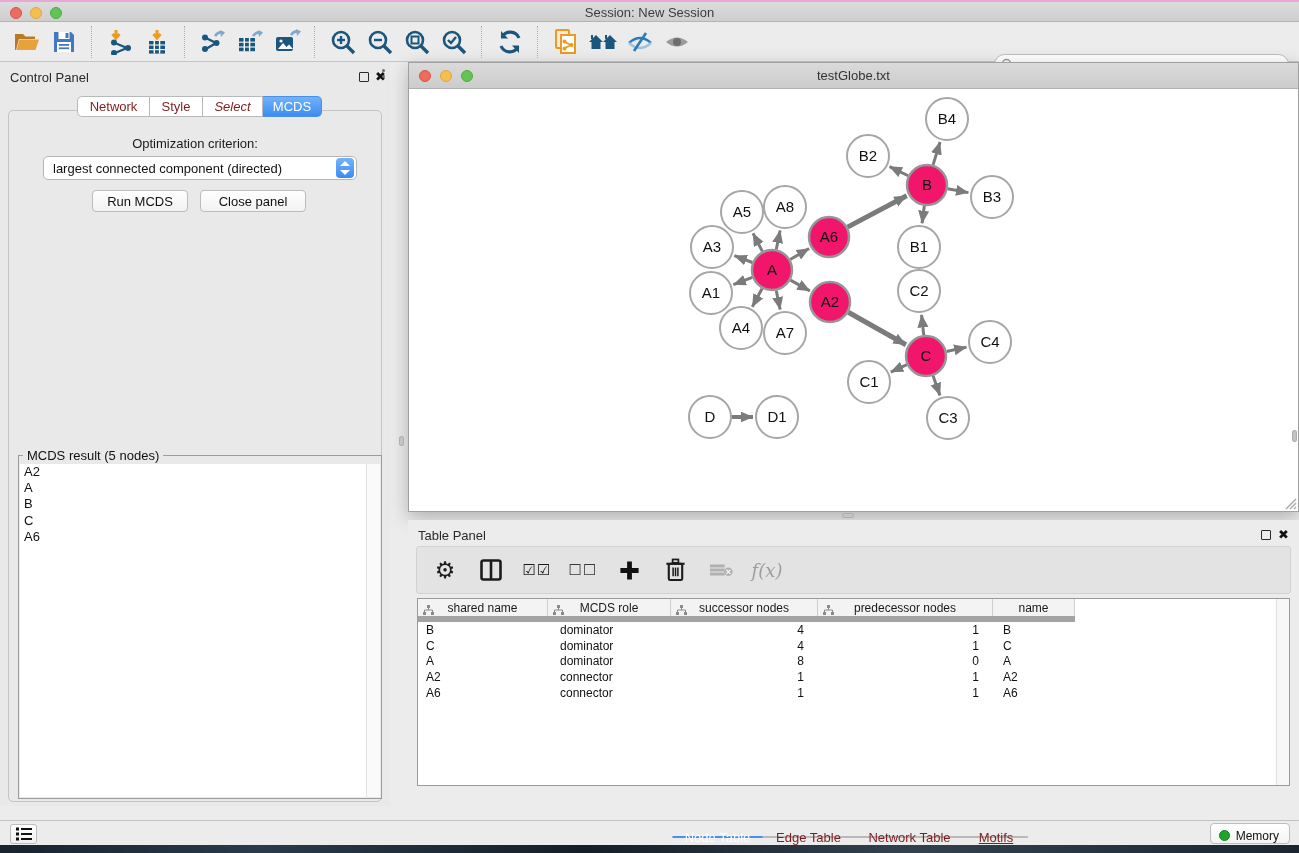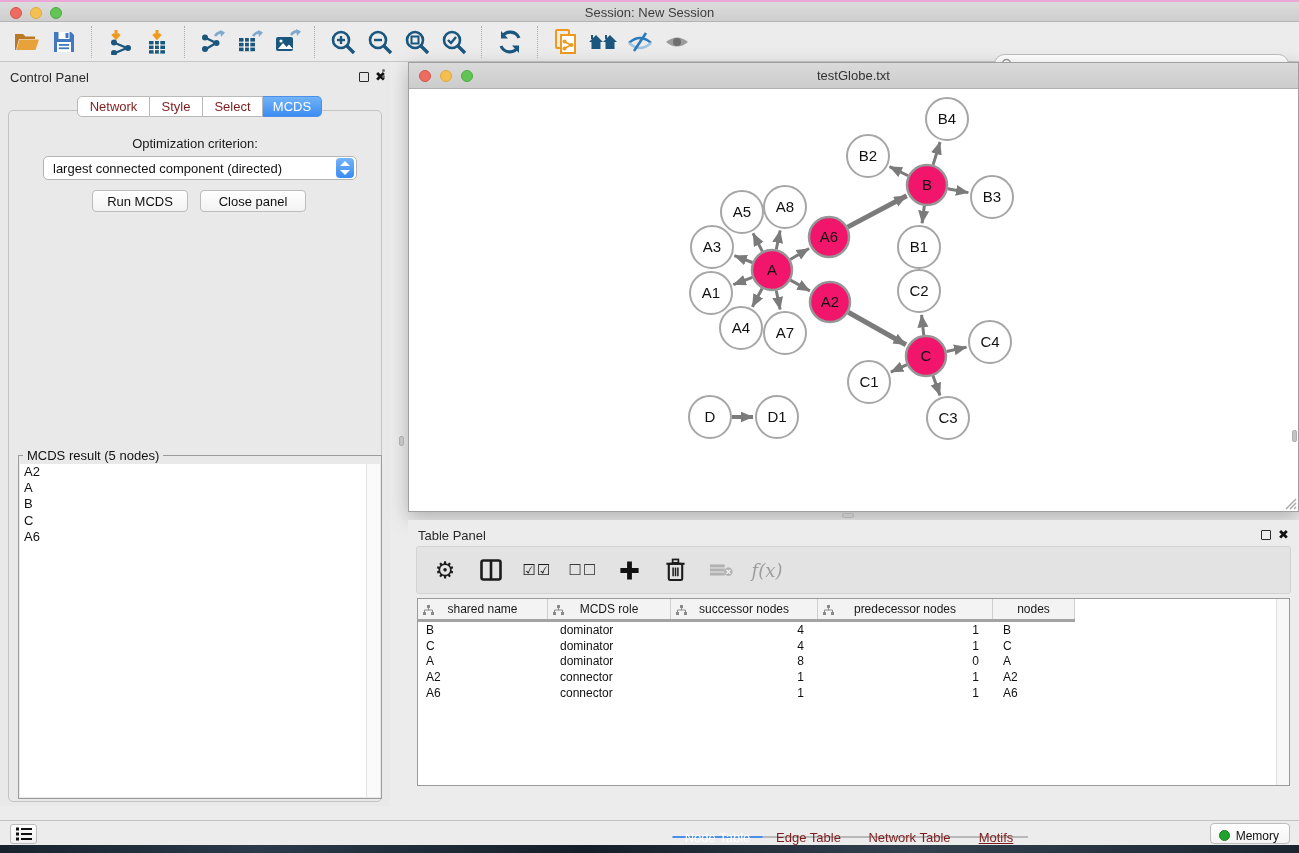--- a/index.html
+++ b/index.html
@@ -73,21 +73,21 @@
   
   .table-panel{position:absolute;left:408px;top:520px;width:891px;height:300px;background:#ECECEC;}
   .tp-toolbar{position:absolute;left:8px;top:26px;right:8px;height:48px;background:#E3E3E3;
     border:1px solid #D2D2D2;border-radius:3px;display:flex;align-items:center;padding-left:12px;gap:14px;}
   .tp-ico{width:32px;height:32px;display:flex;align-items:center;justify-content:center;}
   .gear-glyph{font-size:23px;color:#1c1c1c;line-height:1;}
   .check-glyph{font-size:15px;color:#1c1c1c;letter-spacing:1px;}
   .uncheck-glyph{font-size:15px;color:#3a3a3a;letter-spacing:1px;}
   .fx-glyph{font-family:"DejaVu Serif","Liberation Serif",serif;font-style:italic;font-size:18px;color:#9d9d9d;}
   .tablewrap{position:absolute;left:9px;top:78px;width:873px;height:188px;background:#fff;border:1px solid #9A9A9A;overflow:hidden;}
-  .thead{position:absolute;left:0;top:0;height:23px;display:flex;border-bottom:3px solid #a3a3a3;text-align:center;}
+  .thead{position:absolute;left:0;top:0;height:23px;display:flex;border-bottom:6px solid #a3a3a3;text-align:center;}
   .th{position:relative;background:#F3F3F3;border-right:1px solid #CFCFCF;font-size:12px;color:#1a1a1a;
     display:flex;align-items:center;justify-content:center;}
   .th .colicon{position:absolute;left:5px;top:6px;}
   .trow{display:flex;height:15.7px;font-size:12px;color:#111;}
   .td{white-space:nowrap;overflow:hidden;line-height:15.7px;}
   .tbody{position:absolute;left:0;top:24px;right:14px;bottom:0;}
   .tv-scroll{position:absolute;top:0;right:0;width:13px;bottom:0;background:#F7F7F7;border-left:1px solid #E0E0E0;}
   .tp-tabs{left:264px;top:268px;height:22px;}
   .tp-tabs .tab{font-size:13px;margin-top:48px;}
   
@@ -283,21 +283,21 @@
   <div class="control-panel">
     <div class="panel-titlerow">
       <span class="panel-title">Control Panel</span>
       <span class="float-ico" style="left:359px;"></span>
       <span class="close-ico" style="left:375px;">✖</span>
     </div>
     <div class="inner-panel"></div>
     <div class="seg cp-tabs">
         <span class="tab" style="width: 73px;">Network</span>
         <span class="tab" style="width: 53px;">Style</span>
-        <span class="tab" style="width: 60px;">Select</span>
+        <span class="tab" style="width: 60px; font-style: italic;">Select</span>
         <span class="tab active" style="width: 59px;">MCDS</span>
       </div>
     <div class="opt-label">Optimization criterion:</div>
     <div class="combo">
       <span class="val">largest connected component (directed)</span>
       <span class="stepper">
           <i class="up"></i>
           <i class="dn"></i>
         </span>
     </div>
@@ -550,21 +550,21 @@
                 <g fill="#8a8a8a">
                   <rect x="4" y="0" width="3" height="3"></rect>
                   <rect x="0" y="7" width="3" height="3"></rect>
                   <rect x="8" y="7" width="3" height="3"></rect>
                 </g>
                 <path d="M5.5 3v2M1.5 7V5h8v2" stroke="#8a8a8a" fill="none"></path>
               </svg></span>
             <span>predecessor nodes</span>
           </div>
           <div class="th" style="width: 82px;">
-            <span>nodes</span>
+            <span>name</span>
           </div>
         </div>
       <div class="tbody">
           <div class="trow">
             <div class="td" style="width: 130px; text-align: left; padding: 0px 0px 0px 8px;">B</div>
             <div class="td" style="width: 123px; text-align: left; padding: 0px 0px 0px 12px;">dominator</div>
             <div class="td" style="width: 147px; text-align: right; padding: 0px 14px 0px 0px;">4</div>
             <div class="td" style="width: 175px; text-align: right; padding: 0px 14px 0px 0px;">1</div>
             <div class="td" style="width: 82px; text-align: left; padding: 0px 0px 0px 10px;">B</div>
           </div>

